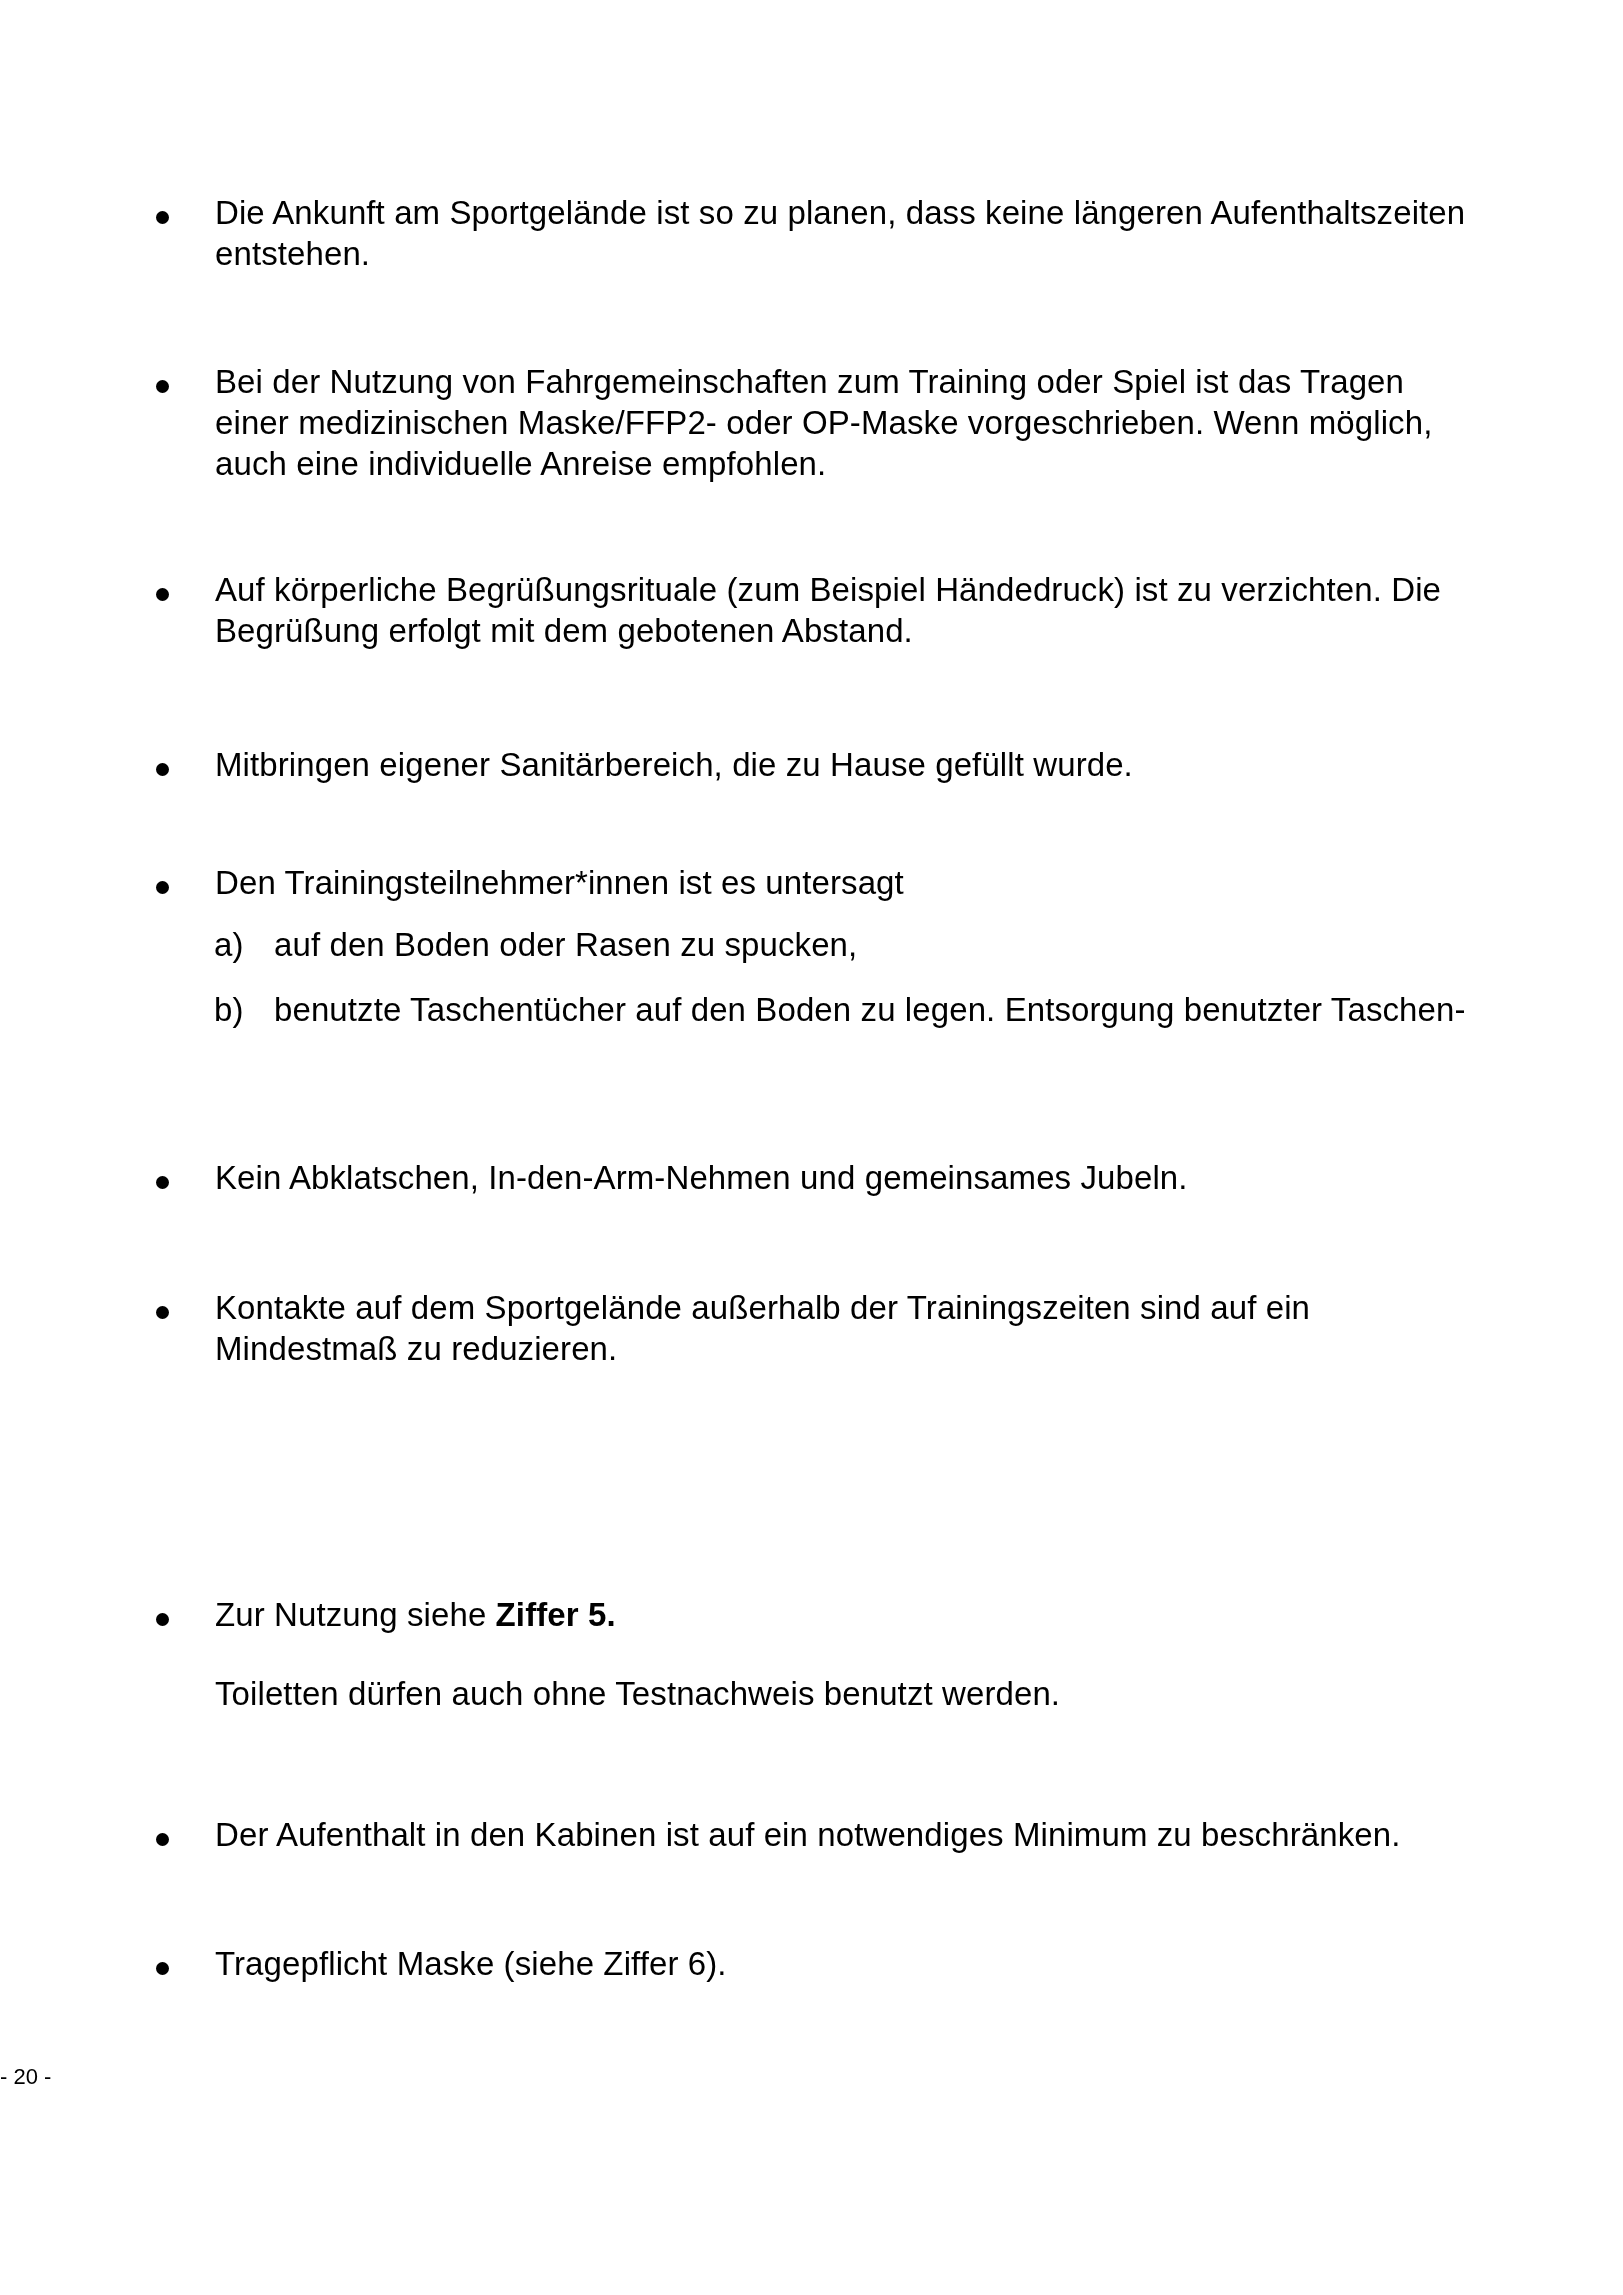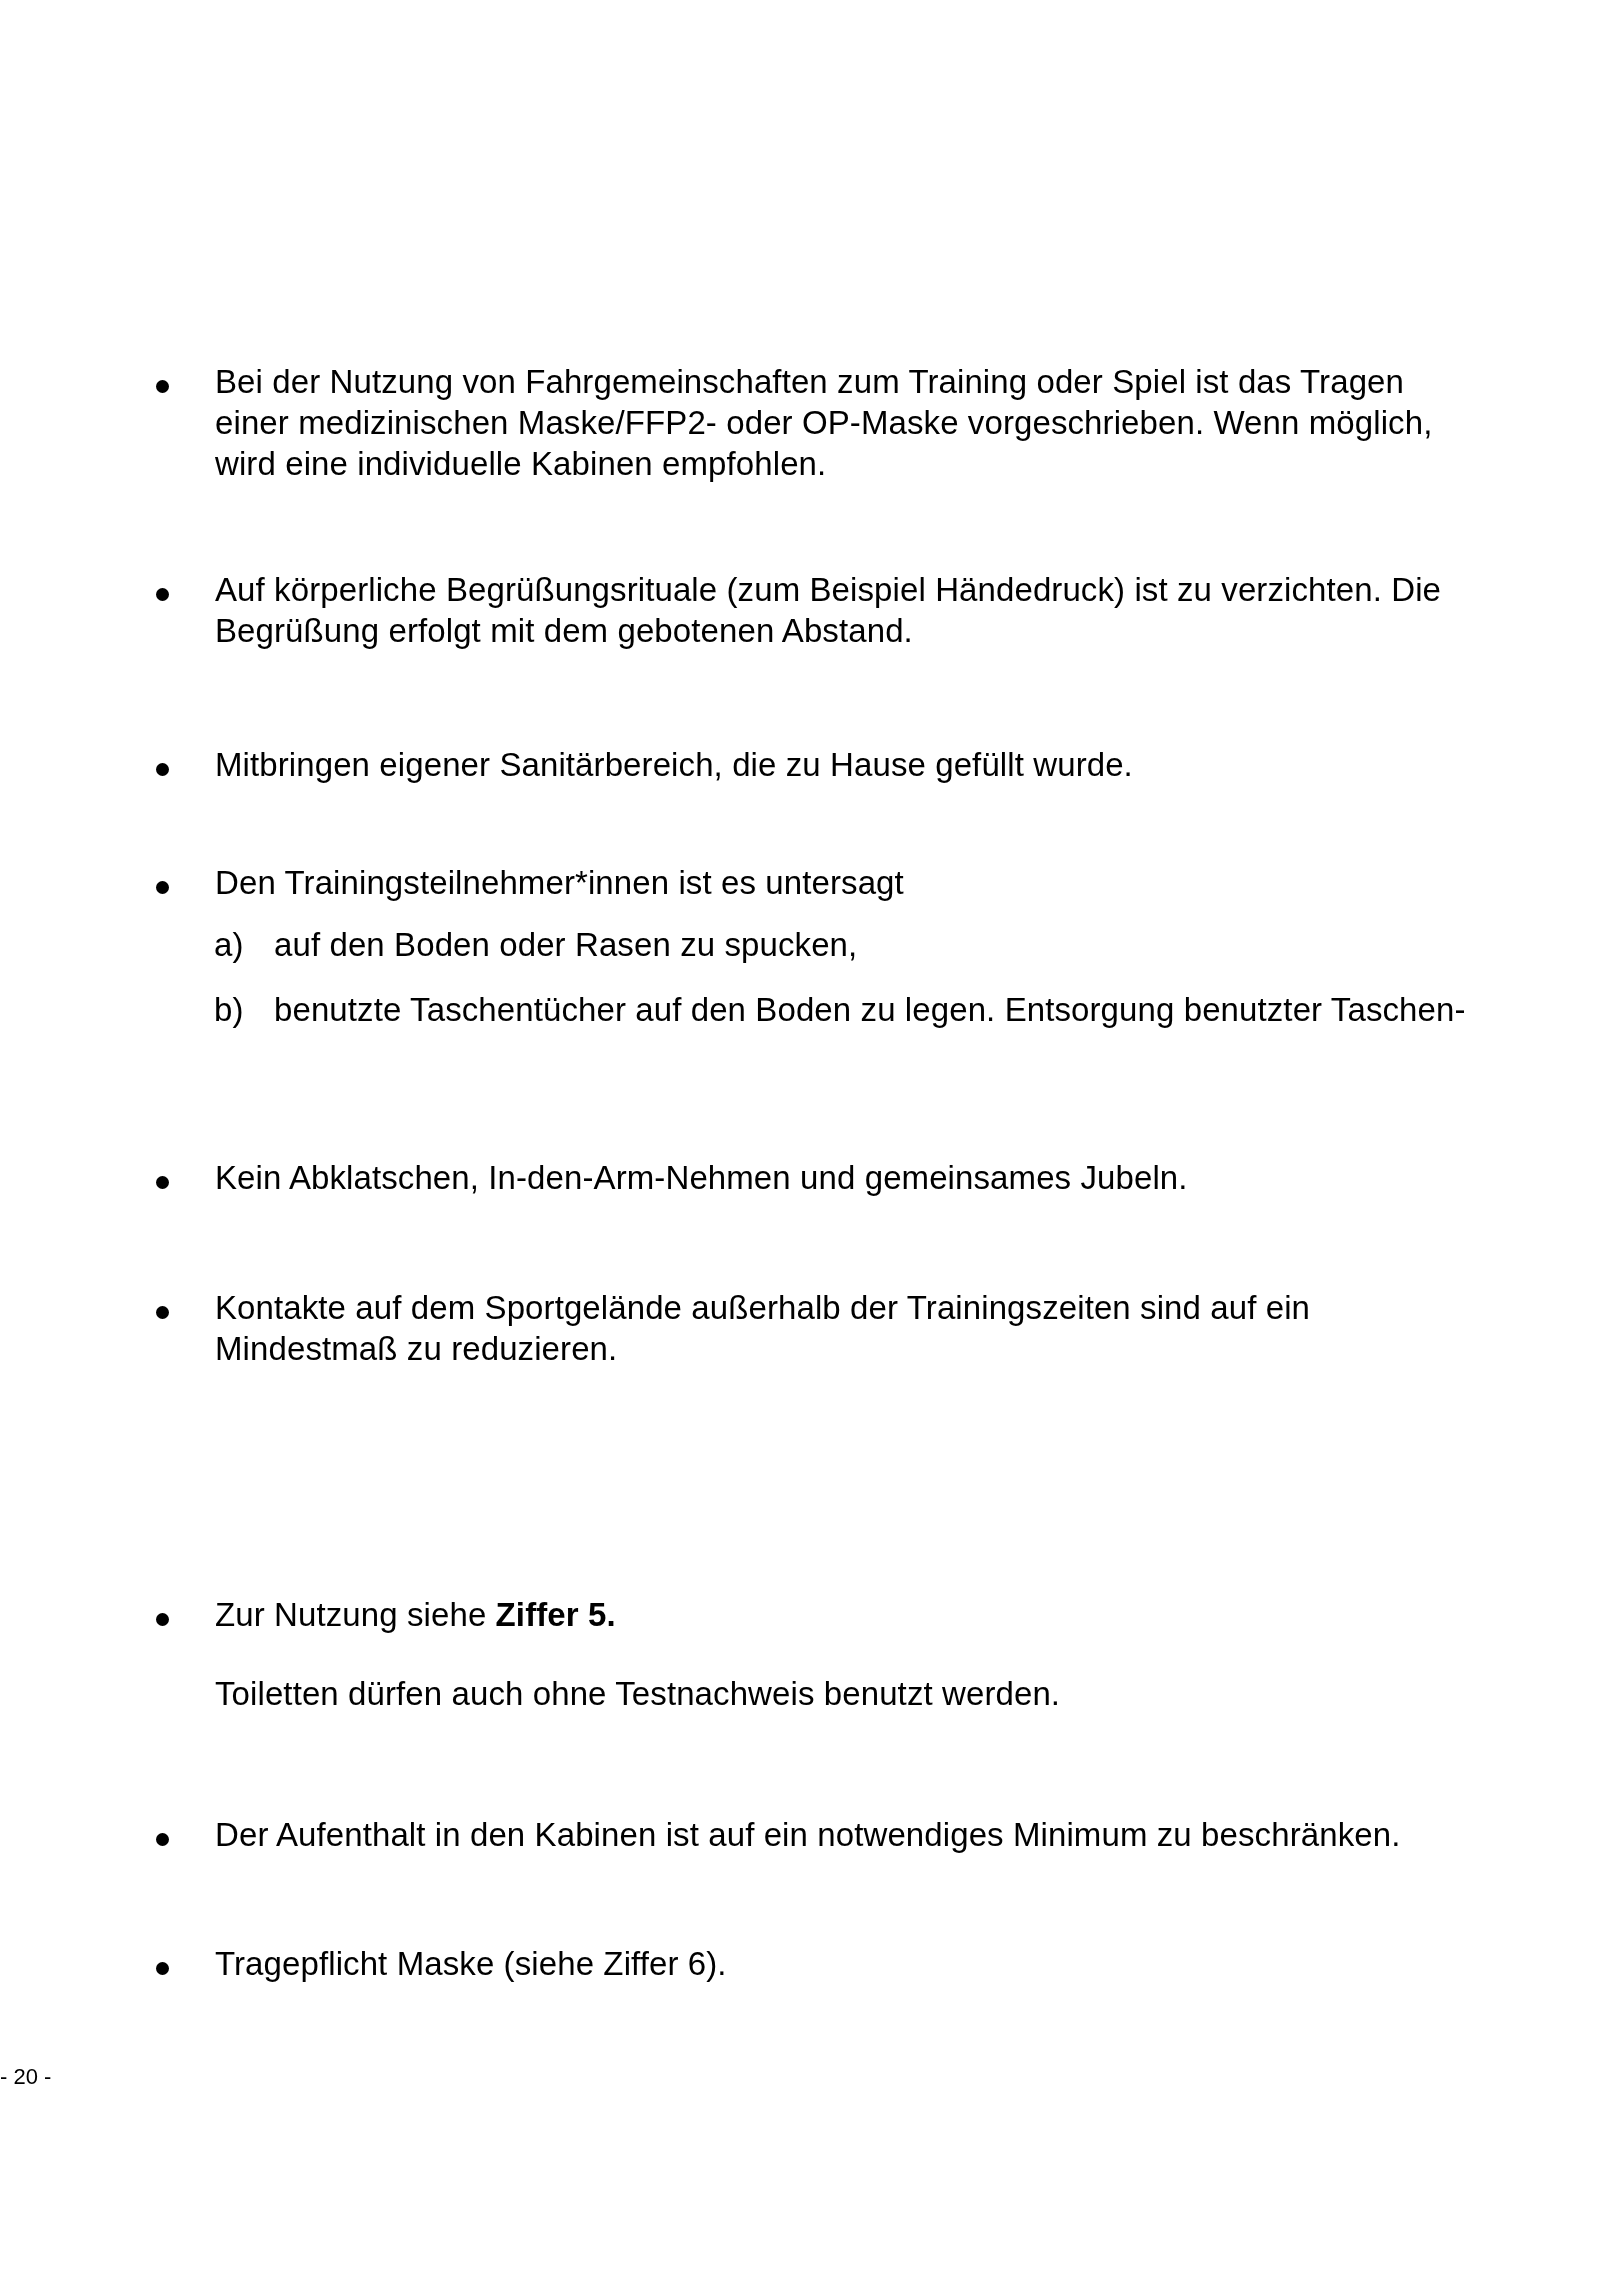--- a/index.html
+++ b/index.html
@@ -59,26 +59,31 @@
     text-align: left;
     font-size: 22px;
     line-height: 26px;
   }
 </style>
 </head>
 <body>
 
 <div class="page">
 
+  <div class="block" style="top:192px">
+    <span class="dot"></span>
+    <div class="line">Die Ankunft am Sportgelände ist so zu planen, dass keine längeren Aufenthaltszeiten</div>
+    <div class="line">entstehen.</div>
+  </div>
 
   <div class="block" style="top:361px">
     <span class="dot"></span>
     <div class="line">Bei der Nutzung von Fahrgemeinschaften zum Training oder Spiel ist das Tragen</div>
     <div class="line">einer medizinischen Maske/FFP2- oder OP-Maske vorgeschrieben. Wenn möglich,</div>
-    <div class="line">wird eine individuelle Kabinen empfohlen.</div>
+    <div class="line">auch eine individuelle Anreise empfohlen.</div>
   </div>
 
   <div class="block" style="top:569px">
     <span class="dot"></span>
     <div class="line">Auf körperliche Begrüßungsrituale (zum Beispiel Händedruck) ist zu verzichten. Die</div>
     <div class="line">Begrüßung erfolgt mit dem gebotenen Abstand.</div>
   </div>
 
   <div class="block" style="top:744px">
     <span class="dot"></span>

